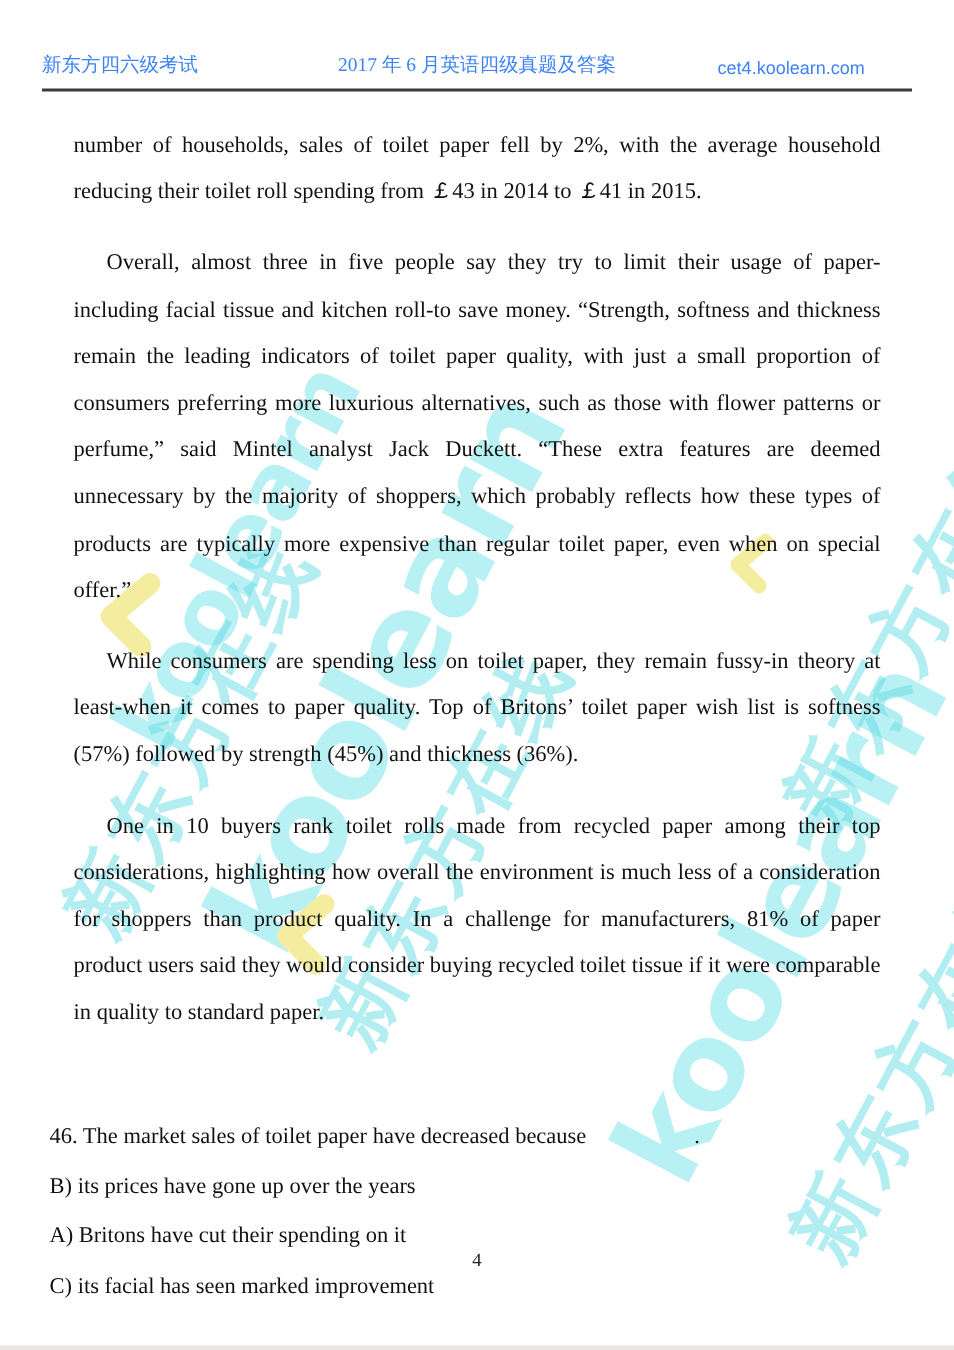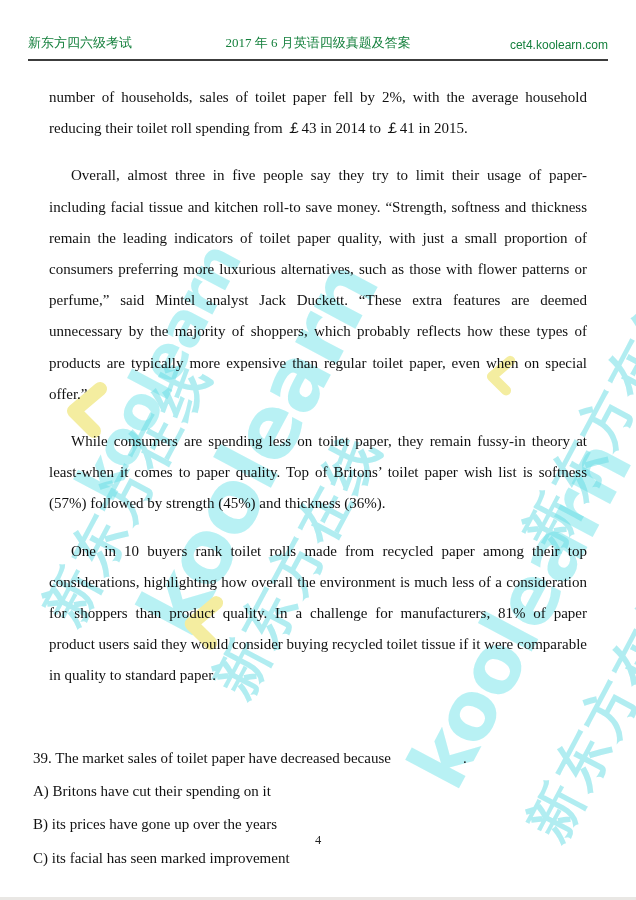--- a/index.html
+++ b/index.html
@@ -33,27 +33,27 @@
   .wm-c4 { left:612px; top:708px; font-size:54px; }
   .bird { position:absolute; }
   .bird-1 { left:60px;  top:380px; width:48px; height:58px; }
   .bird-2 { left:178px; top:594px; width:46px; height:56px; }
   .bird-3 { left:482px; top:354px; width:34px; height:42px; }
 
   
   .hdr {
     position:absolute; left:28px; right:28px; top:34px; z-index:2;
     display:flex; align-items:flex-end;
-    font-size:13px; color:#15803d;
+    font-size:13px; color:#3b82f6;
     border-bottom:2px solid #3c3c3c;
     padding-bottom:7px;
   }
   .hdr-left  { flex:1; text-align:left; }
   .hdr-mid   { flex:1.6; text-align:center; }
-  .hdr-right { flex:1; text-align:right; font-family:"Liberation Sans", sans-serif; font-size:12px; }
+  .hdr-right { flex:1; text-align:center; font-family:"Liberation Sans", sans-serif; font-size:12px; }
 
   
   .article {
     position:absolute; left:33px; right:33px; top:66px; z-index:1;
     font-size:15px; line-height:31.2px;
     text-align:justify;
   }
   .article p { margin:16px; }
   .article p.indent { text-indent:22px; }
 
@@ -103,24 +103,24 @@
     <span class="hdr-right">cet4.koolearn.com</span>
   </div>
 
   <div class="article">
 
     <p>number of households, sales of toilet paper fell by 2%, with the average household reducing their toilet roll spending from ￡43 in 2014 to ￡41 in 2015.</p>
       <p class="indent">Overall, almost three in five people say they try to limit their usage of paper-including facial tissue and kitchen roll-to save money. “Strength, softness and thickness remain the leading indicators of toilet paper quality, with just a small proportion of consumers preferring more luxurious alternatives, such as those with flower patterns or perfume,” said Mintel analyst Jack Duckett. “These extra features are deemed unnecessary by the majority of shoppers, which probably reflects how these types of products are typically more expensive than regular toilet paper, even when on special offer.”</p>
       <p class="indent">While consumers are spending less on toilet paper, they remain fussy-in theory at least-when it comes to paper quality. Top of Britons’ toilet paper wish list is softness (57%) followed by strength (45%) and thickness (36%).</p>
       <p class="indent">One in 10 buyers rank toilet rolls made from recycled paper among their top considerations, highlighting how overall the environment is much less of a consideration for shoppers than product quality. In a challenge for manufacturers, 81% of paper product users said they would consider buying recycled toilet tissue if it were comparable in quality to standard paper.</p>
       <div class="qblock">
-      <div class="q-line"><span>39. The market sales of toilet paper have decreased because</span><span class="blank"></span><span>.</span></div>
+      <div class="q-line"><span>46. The market sales of toilet paper have decreased because</span><span class="blank"></span><span>.</span></div>
 
-    <div class="q-line">A) Britons have cut their spending on it</div>
-        <div class="q-line">B) its prices have gone up over the years</div>
+    <div class="q-line">B) its prices have gone up over the years</div>
+        <div class="q-line">A) Britons have cut their spending on it</div>
         <div class="q-line">C) its facial has seen marked improvement</div>
       </div>
   </div>
 
   <div class="ftr">
     <span>4</span>
   </div>
   <div class="bottom-edge"></div>
 
 </div>

